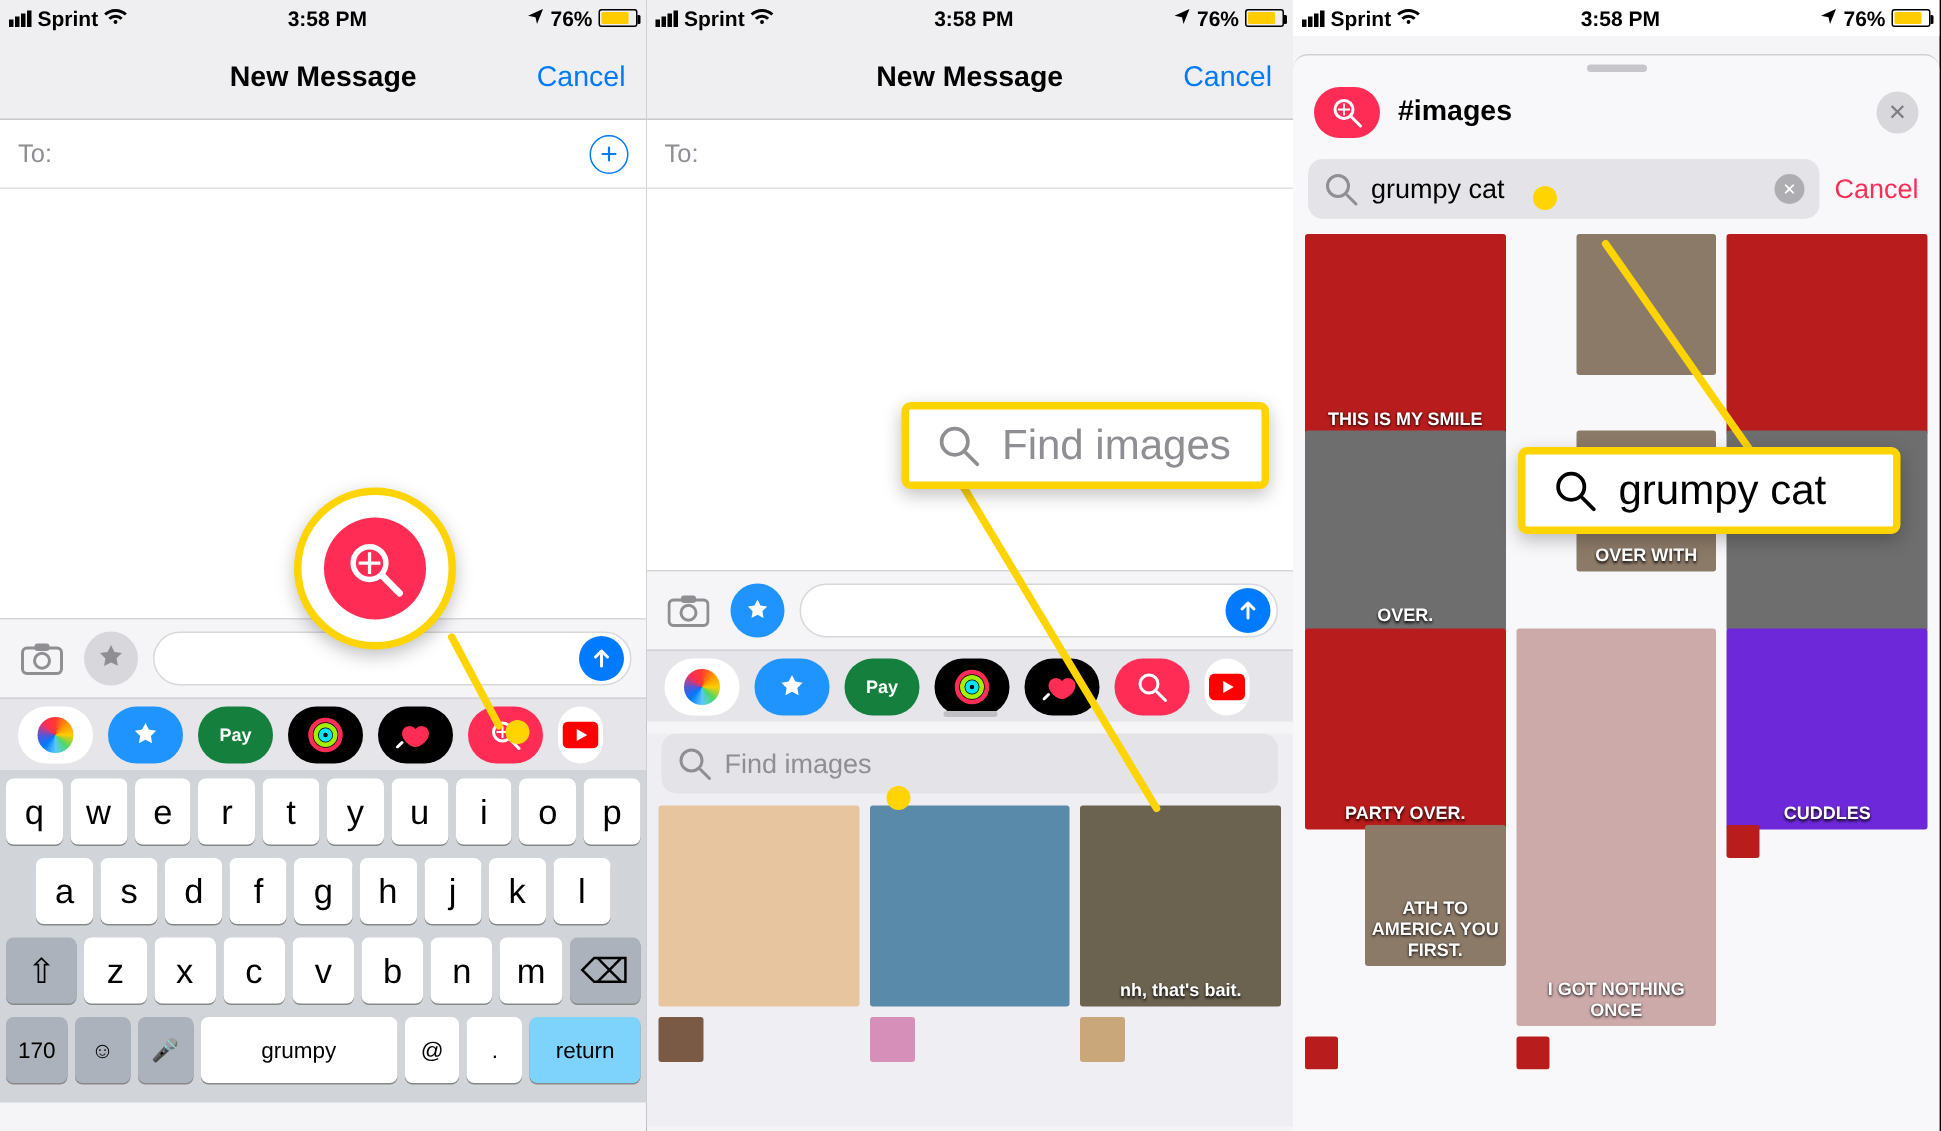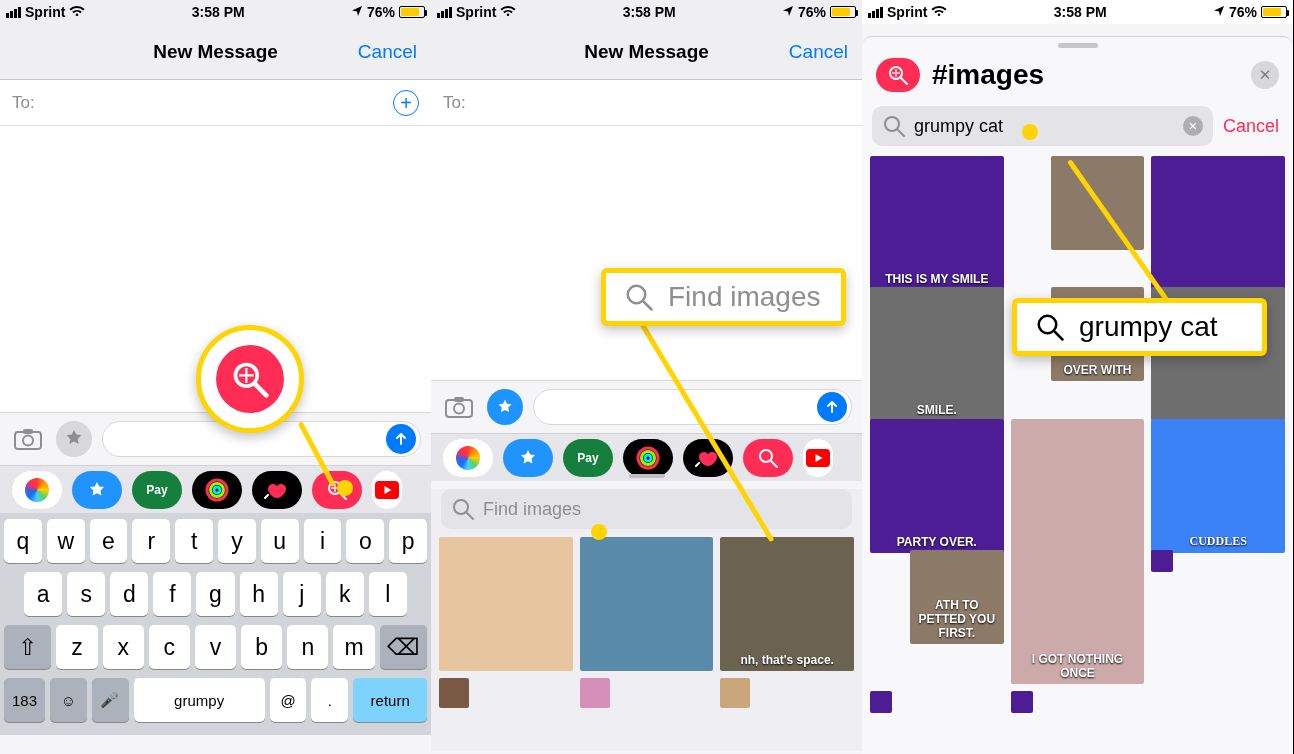--- a/index.html
+++ b/index.html
@@ -121,21 +121,21 @@
     border-top:1px solid #d0cfd4; border-radius:10px 10px 0 0;
   }
   .grab { width:40px; height:5px; background:#c7c6cb; border-radius:3px; margin:6px auto;}
   .sheet-top {
     display:flex; align-items:center; gap:12px; padding:4px 14px 10px 14px;
   }
   .images-badge{
     width:44px; height:34px; background:#ff2d55; border-radius:17px;
     display:flex; align-items:center; justify-content:center;
   }
-  .sheet-title{font-size:28px; font-weight:700;}
+  .sheet-title{font-size:19px; font-weight:700;}
   .close-x{
     margin-left:auto; width:28px;height:28px;border-radius:50%;background:#d8d7db;color:#7e7d82;
     display:flex;align-items:center;justify-content:center;font-size:15px;
   }
   .sheet-search-row{display:flex; align-items:center; gap:10px; padding:4px 14px 10px 10px;}
   .sheet-search{
     flex:1; height:40px; background:#e4e3e8; border-radius:10px;
     display:flex; align-items:center; padding:0 10px; gap:8px; font-size:18px;
   }
   .clear-x{width:20px;height:20px;border-radius:50%;background:#aeadb2;color:#fff;display:flex;align-items:center;justify-content:center;font-size:11px;margin-left:auto;}
@@ -162,25 +162,25 @@
     position:absolute; background:#ffd400; height:5px; transform-origin:left center; border-radius:3px;
   }
   .callout-dot{
     position:absolute; width:16px;height:16px;border-radius:50%;background:#ffd400;
   }
   
   .mag { width:24px;height:24px; }
   .mag circle{fill:none;stroke:currentColor;stroke-width:2;}
   .mag line{stroke:currentColor;stroke-width:2;stroke-linecap:round;}
   
-  .t-a{background:#4c1d95;text-align:right;}
+  .t-a{background:#b91c1c;text-align:right;}
   .t-b{background:#8c7a68;margin-left:40px;}
   .t-c{background:#6e6e6e;}
   .t-d{background:#caa;}
-  .t-e{background:#3b82f6;font-family:Liberation Serif, serif;}
+  .t-e{background:#6d28d9;}
   .half{height:30px;}
 </style>
 </head>
 <body>
 
 <div class="screen">
   <div class="status">
     <div class="status-left">
       <span class="bars">
           <span></span>
@@ -308,21 +308,21 @@
         <div class="key">j</div>
         <div class="key">k</div>
         <div class="key">l</div>
       </div>
     <div class="krow">
       <div class="key dark" style="flex:1.15">⇧</div>
       <div id="s1r3" style="display:contents;"><div class="key">z</div><div class="key">x</div><div class="key">c</div><div class="key">v</div><div class="key">b</div><div class="key">n</div><div class="key">m</div></div>
       <div class="key dark" style="flex:1.15">⌫</div>
     </div>
     <div class="krow bottom">
-      <div class="key dark num">183</div>
+      <div class="key dark num">170</div>
       <div class="key dark emoji">☺</div>
       <div class="key dark mic">🎤</div>
       <div class="key space">grumpy</div>
       <div class="key at">@</div>
       <div class="key dot">.</div>
       <div class="key return">return</div>
     </div>
   </div>
 
   <div class="callout-line" style="left:300px; top:420px; width:72px; transform:rotate(62deg);"></div>
@@ -440,21 +440,21 @@
       <svg class="mag" viewBox="0 0 24 24">
           <circle cx="10" cy="10" r="7"></circle>
           <line x1="16" y1="16" x2="22" y2="22"></line>
         </svg>
       <span>Find images</span>
     </div>
     <div class="grid3">
       <div class="thumb" style="background:#e7c69f"></div>
       <div class="thumb" style="background:#5a8aaa"></div>
       <div class="thumb" style="background:#6b6250">
-          <span>nh, that's space.</span>
+          <span>nh, that's bait.</span>
         </div>
       <div class="thumb half" style="background:#7a5a45"></div>
       <div class="thumb half" style="background:#d68fb8"></div>
       <div class="thumb half" style="background:#c9a77a"></div>
     </div>
   </div>
 
   <div class="callout-line" style="left:210px; top:320px; width:255px; transform:rotate(59deg);"></div>
   <div class="callout-dot" style="left:160px; top:524px;"></div>
   <div class="callout-rect" style="left:170px; top:268px; width:245px;">
@@ -517,35 +517,35 @@
       </div>
       <div class="cancel-red">Cancel</div>
     </div>
     <div class="results" id="s3grid">
         <div class="thumb t-a">
           <span>THIS IS MY SMILE</span>
         </div>
         <div class="thumb t-b"></div>
         <div class="thumb t-a"></div>
         <div class="thumb t-c">
-          <span>SMILE.</span>
+          <span>OVER.</span>
         </div>
         <div class="thumb t-b">
           <span>OVER WITH</span>
         </div>
         <div class="thumb t-c"></div>
         <div class="thumb t-a">
           <span>PARTY OVER.</span>
         </div>
         <div class="thumb t-d"></div>
         <div class="thumb t-e">
           <span>CUDDLES</span>
         </div>
         <div class="thumb t-b">
-          <span>ATH TO PETTED YOU FIRST.</span>
+          <span>ATH TO AMERICA YOU FIRST.</span>
         </div>
         <div class="thumb t-d">
           <span>I GOT NOTHING ONCE</span>
         </div>
         <div class="thumb t-a" style="height: 22px;"></div>
         <div class="thumb t-a" style="height: 22px;"></div>
         <div class="thumb t-a" style="height: 22px;"></div>
       </div>
   </div>
 

